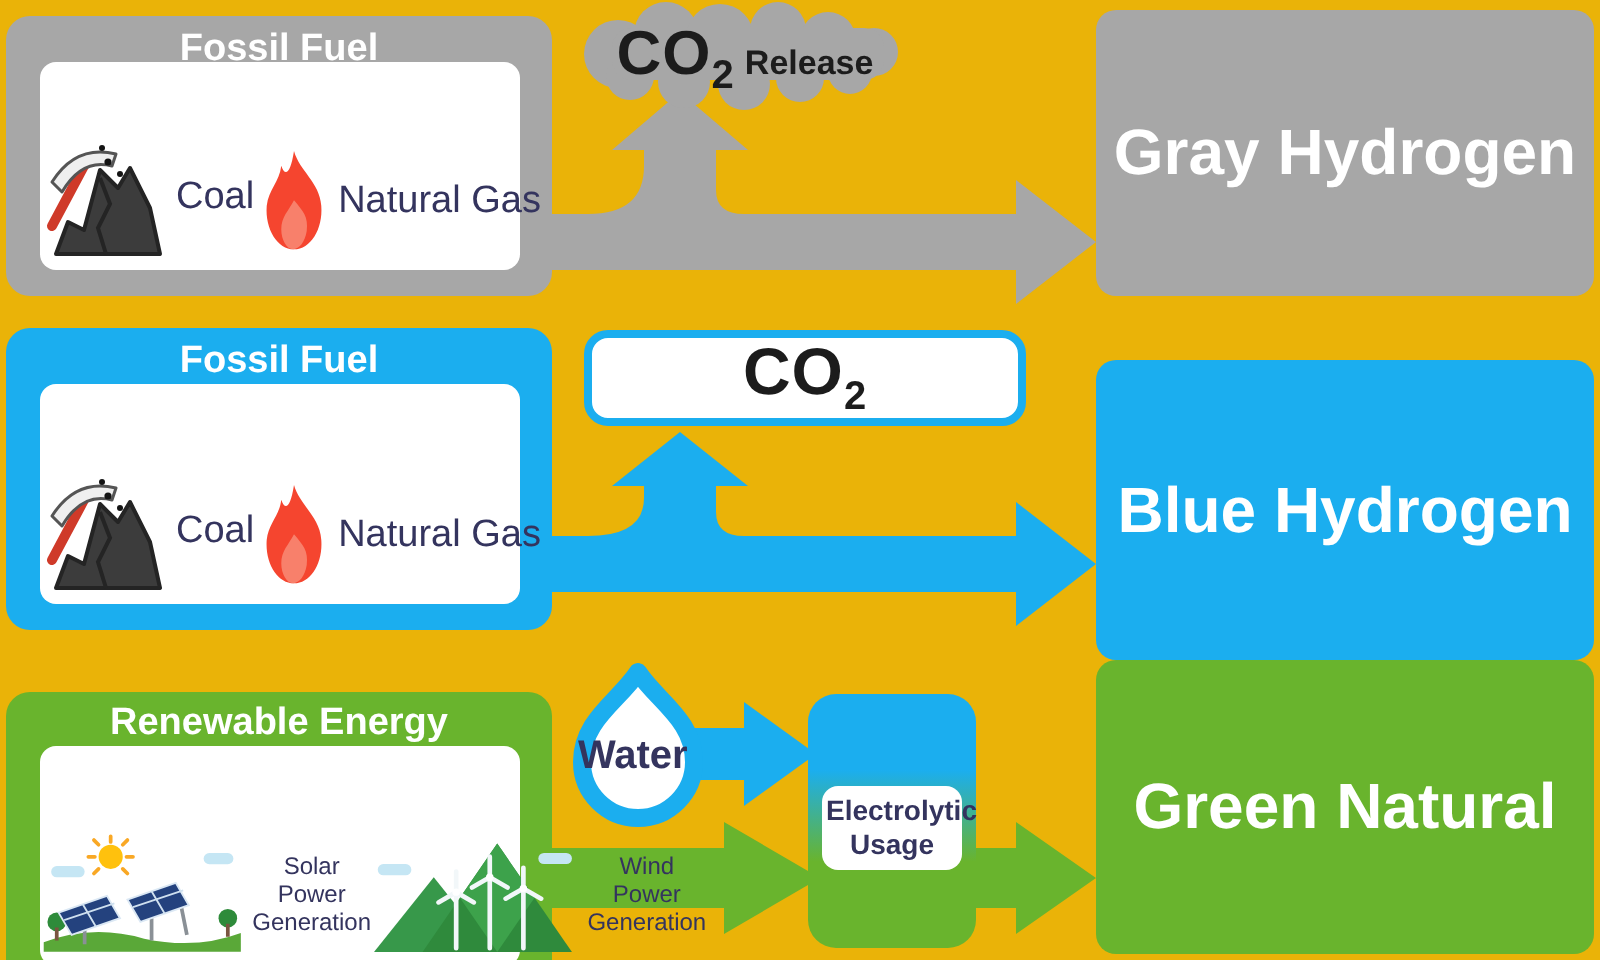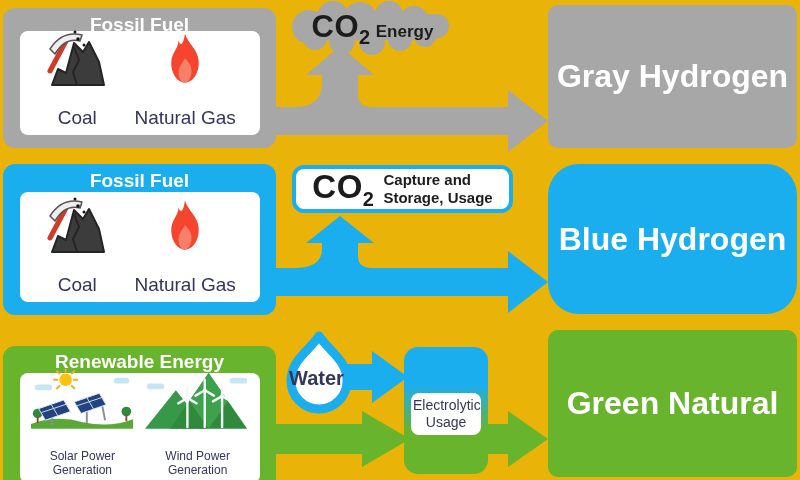--- a/index.html
+++ b/index.html
@@ -14,30 +14,30 @@
   #src3{top:346px;height:147px;background:var(--green);}
   .srctitle{position:absolute;left:0;right:0;top:6px;text-align:center;color:#fff;
             font-weight:bold;font-size:19px;}
   #src3 .srctitle{top:5px;}
   .inner{position:absolute;left:17px;width:240px;background:#fff;border-radius:8px;
          display:flex;justify-content:space-evenly;align-items:flex-end;
          padding-bottom:6px;box-sizing:border-box;}
   #src1 .inner{top:23px;height:104px;}
   #src2 .inner{top:28px;height:110px;}
   #src3 .inner{top:27px;height:110px;}
-  .item{display:flex;flex-direction:column;align-items:center;gap:20px;}
+  .item{display:flex;flex-direction:row;align-items:center;gap:2px;}
   .itemlabel{font-size:19px;color:var(--ink);white-space:nowrap;}
   .itemlabel2{font-size:12px;color:var(--ink);text-align:center;line-height:1.18;}
   .itemlabel2 span{display:block;}
 
   
   .resbox{position:absolute;left:548px;width:249px;border-radius:10px;z-index:2;
           display:flex;align-items:center;justify-content:center;}
   #res1{top:5px;height:143px;background:var(--gray);}
-  #res2{top:164px;height:150px;background:var(--blue);border-radius:31px;}
+  #res2{top:180px;height:150px;background:var(--blue);}
   #res3{top:330px;height:147px;background:var(--green);}
   .restext{color:#fff;font-weight:bold;font-size:32px;white-space:nowrap;}
 
   
   .cloud-text{position:absolute;left:295px;top:9px;width:155px;z-index:2;
               display:flex;align-items:center;justify-content:center;color:var(--ink2);}
   .co2big{font-size:31px;font-weight:bold;letter-spacing:0.5px;}
   .co2big sub{font-size:20px;}
   .cloud-text .rel{font-size:17px;font-weight:bold;margin-left:5px;margin-top:5px;}
 
@@ -49,21 +49,21 @@
   .capture-box .co2big{font-size:33px;}
   .cap-lines{display:flex;flex-direction:column;font-size:15px;font-weight:bold;line-height:1.2;}
 
   
   .water-label{position:absolute;left:289px;top:367px;width:60px;text-align:left;
                font-size:20px;font-weight:bold;color:var(--ink);z-index:2;}
   .ecell{position:absolute;left:404px;top:347px;width:84px;height:127px;border-radius:14px;
          background:linear-gradient(180deg,var(--blue) 0%,var(--blue) 30%,var(--green) 66%,var(--green) 100%);
          z-index:2;}
   .ecell-label{margin:46px 7px 0;background:#fff;border-radius:8px;padding:4px 2px;
-               text-align:center;font-size:14px;font-weight:normal;line-height:1.2;color:var(--ink);}
+               text-align:center;font-size:14px;font-weight:bold;line-height:1.2;color:var(--ink);}
   .ecell-label span{display:block;}
 </style>
 </head>
 <body>
 
 <div class="stage">
 
   <svg class="layer" viewBox="0 0 800 480">
     <path style="fill:var(--gray)" d="M276,107 H294 Q322,107 322,83 V75 H306 L340,46 L374,75 H358 V95 Q358,107 372,107 H508 V90 L548,121 L508,152 V135 H276 Z"></path>
     <g style="fill:var(--gray)">
@@ -109,21 +109,21 @@
           <path d="M22,2 C25,13 36,19 37,32 C38,45 31,56 22,56 C13,56 6,45 7,32 C8,23 14,19 15,10 C17,16 20,15 22,2 Z" fill="#f5452f"></path>
           <path d="M22,29 C27,35 30,38 29,46 C28,52 25,56 21.5,56 C18,56 15,51 15,45 C15,38 19,35 22,29 Z" fill="#f8806b"></path>
         </svg>
         <span class="itemlabel">Natural Gas</span>
       </div>
     </div>
   </div>
 
   <div class="cloud-text">
     <span class="co2big"><span>CO</span><sub>2</sub></span>
-    <span class="rel">Energy</span>
+    <span class="rel">Release</span>
   </div>
 
   <div class="resbox" id="res1">
     <span class="restext">Gray Hydrogen</span>
   </div>
 
   <div class="srcbox" id="src2">
     <div class="srctitle">Fossil Fuel</div>
     <div class="inner">
       <div class="item">
@@ -145,24 +145,20 @@
           <path d="M22,2 C25,13 36,19 37,32 C38,45 31,56 22,56 C13,56 6,45 7,32 C8,23 14,19 15,10 C17,16 20,15 22,2 Z" fill="#f5452f"></path>
           <path d="M22,29 C27,35 30,38 29,46 C28,52 25,56 21.5,56 C18,56 15,51 15,45 C15,38 19,35 22,29 Z" fill="#f8806b"></path>
         </svg>
         <span class="itemlabel">Natural Gas</span>
       </div>
     </div>
   </div>
 
   <div class="capture-box">
     <span class="co2big"><span>CO</span><sub>2</sub></span>
-    <span class="cap-lines">
-      <span>Capture and</span>
-      <span>Storage, Usage</span>
-    </span>
   </div>
 
   <div class="resbox" id="res2">
     <span class="restext">Blue Hydrogen</span>
   </div>
 
   <div class="srcbox" id="src3">
     <div class="srctitle">Renewable Energy</div>
     <div class="inner">
       <div class="item">

